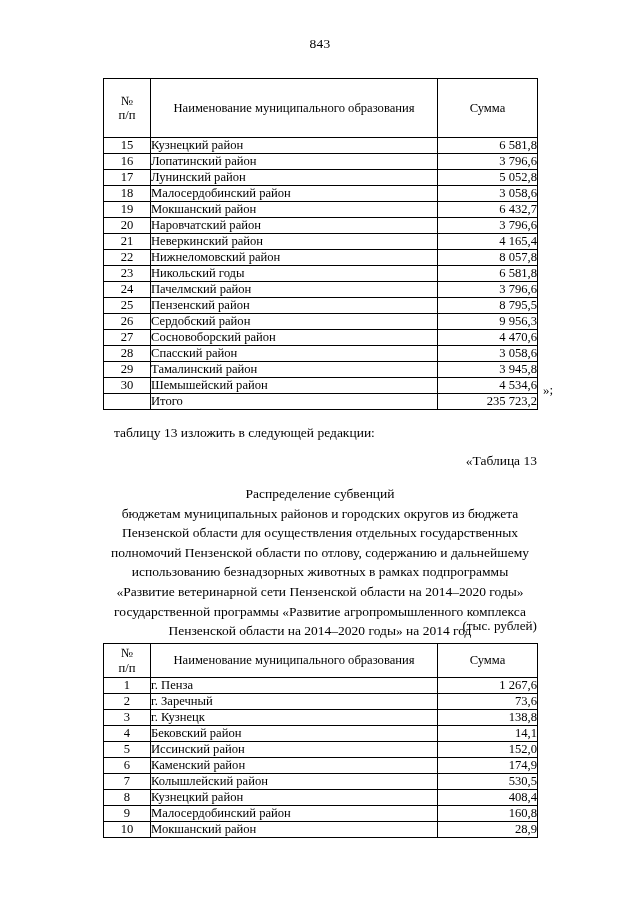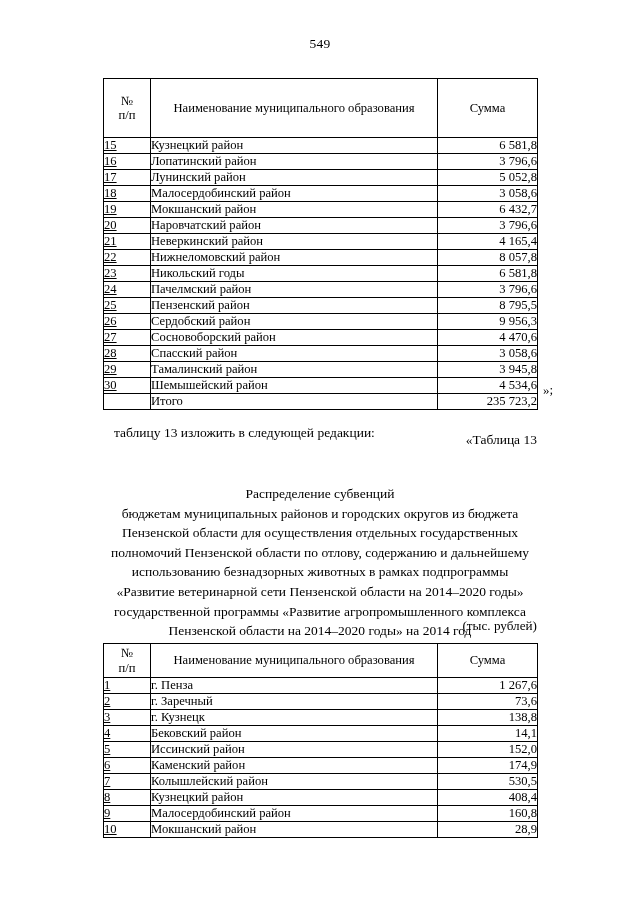--- a/index.html
+++ b/index.html
@@ -57,22 +57,21 @@
   .doc-table thead th {
     text-align: center;
     line-height: 1.12;
   }
   .hdr-tall th  { height: 58px; }
   .hdr-short th { height: 33px; }
 
   .doc-table tbody td { height: 15px; }
 
   .cell-num {
-    text-align: left;
-    text-decoration: underline;
+    text-align: center;
   }
   .cell-name {
     text-align: left;
     padding-left: 5px;
   }
   .cell-sum {
     text-align: right;
     padding-right: 6px;
   }
   .cell-empty { text-align: center; }
@@ -93,21 +92,21 @@
   
   .lead-in {
     position: absolute;
     top: 425px;
     left: 114px;
     font-size: 13.5px;
   }
 
   .table-label {
     position: absolute;
-    top: 432px;
+    top: 453px;
     left: 0;
     width: 537px;
     text-align: right;
     font-size: 13.5px;
   }
 
   .heading-block {
     position: absolute;
     top: 484px;
     left: 80px;
@@ -125,21 +124,21 @@
     width: 537px;
     text-align: right;
     font-size: 13.2px;
   }
 </style>
 </head>
 <body>
 
 <div class="page">
 
-  <div class="page-number">549</div>
+  <div class="page-number">843</div>
 
   <table class="doc-table" id="table-1">
     <colgroup>
       <col class="col-num">
         <col class="col-name">
         <col class="col-sum">
     </colgroup>
     <thead>
       <tr class="hdr-tall">
         <th>

